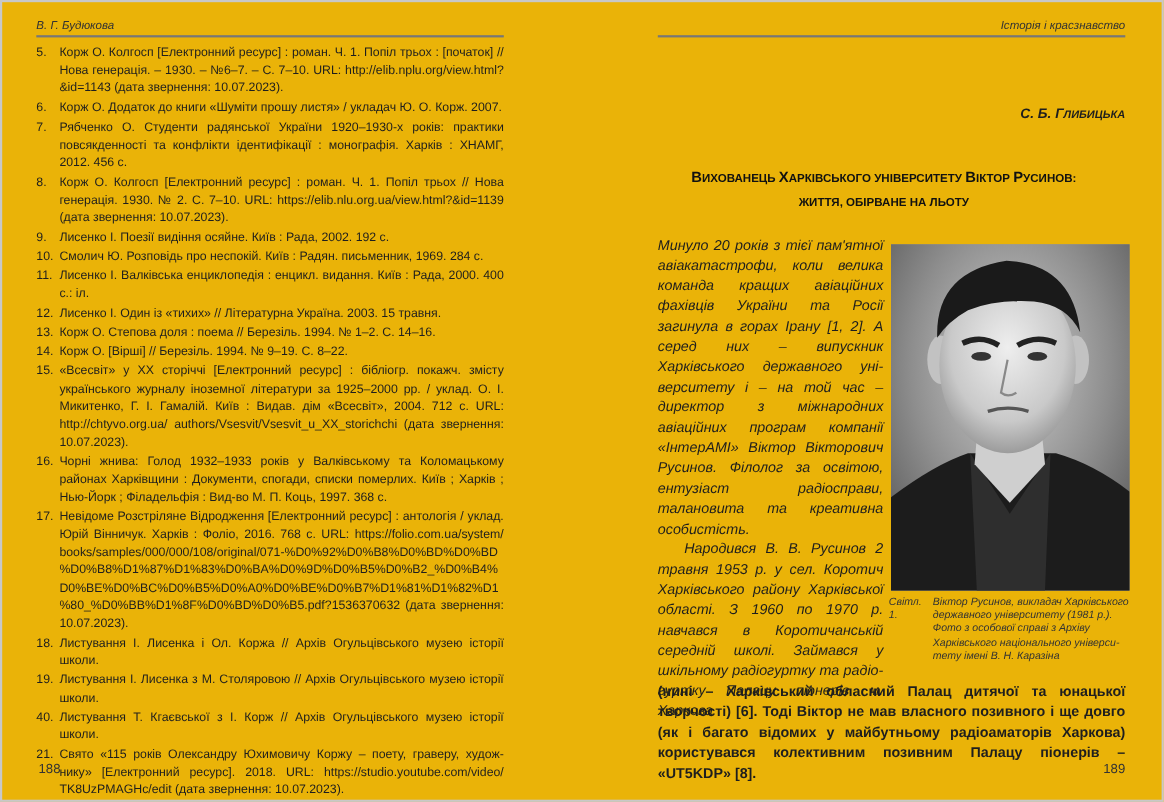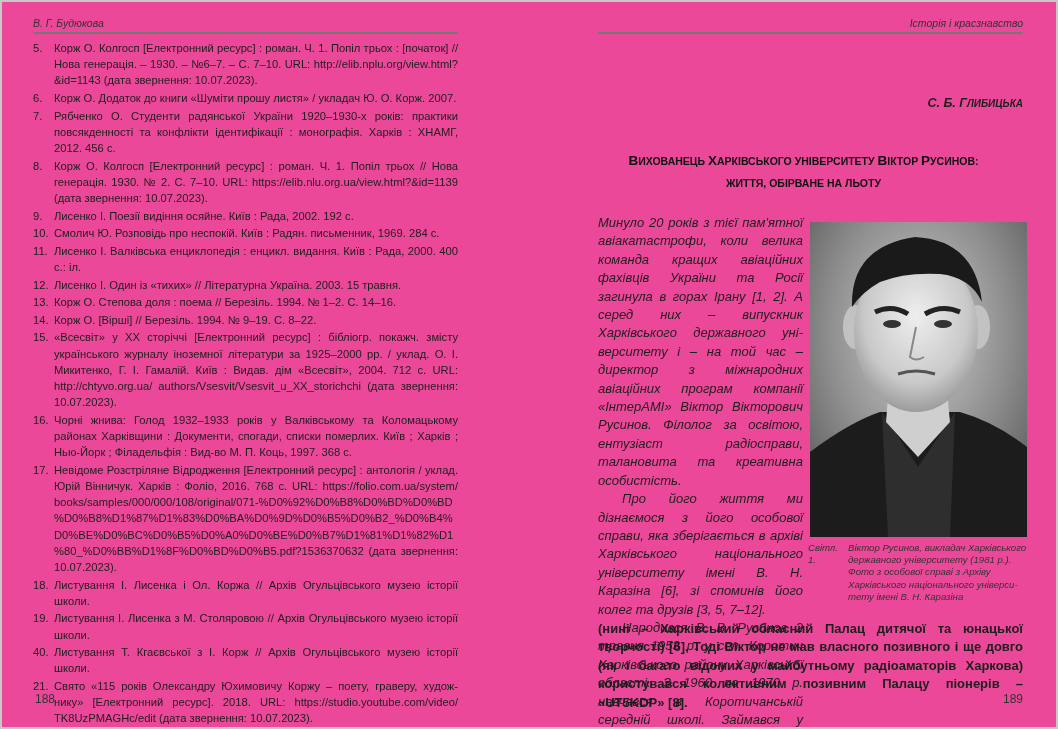--- a/index.html
+++ b/index.html
@@ -4,21 +4,21 @@
 <style>
   html, body { margin: 0; padding: 0; }
   body {
     width: 1058px; height: 729px; overflow: hidden;
     background: #ffffff;
     font-family: "Liberation Sans", sans-serif;
     color: #1e1e1e;
   }
   .spread {
     position: relative; width: 1054px; height: 725px;
-    border: 2px solid #c8c8c8; background: #ec4899;
+    border: 2px solid #c8c8c8; background: #eab308;
   }
   .page { position: absolute; top: 0; height: 725px; }
   .page.left { left: 0; width: 529px; }
   .page.right { left: 529px; width: 525px; }
 
   .running-head {
     position: absolute; top: 15px; font-style: italic; font-size: 10.5px; color: #333;
     padding-bottom: 3px; border-bottom: 2px solid #777;
   }
   .left .running-head { left: 31px; width: 425px; }
@@ -143,21 +143,20 @@
       <span>С. Б. Г</span><span class="sc">либицька</span>
     </div>
 
     <div class="title">
       <div id="title-line1"><span>В</span><span class="small">ихованець </span><span>Х</span><span class="small">арківського університету </span><span>В</span><span class="small">іктор </span><span>Р</span><span class="small">усинов:</span></div>
       <div class="small">життя, обірване на льоту</div>
     </div>
 
     <div class="body-text">
       <p>Минуло 20 років з тієї пам'ятної авіакатастрофи, коли велика ко­манда кращих авіаційних фахівців України та Росії загинула в горах Ірану [1, 2]. А серед них – випуск­ник Харківського державного уні­верситету і – на той час – директор з міжнародних авіаційних програм компанії «ІнтерАМІ» Віктор Вікто­рович Русинов. Філолог за освітою, ентузіаст радіосправи, талановита та креативна особистість.</p>
-      <p class="indent">Про його життя ми дізнаємося з його особової справи, яка збе­рігається в архіві Харківського національного університету імені В. Н. Каразіна [6], зі споминів його колег та друзів [3, 5, 7–12].</p>
       <p class="indent">Народився В. В. Русинов 2 трав­ня 1953 р. у сел. Коротич Харків­ського району Харківської області. З 1960 по 1970 р. навчався в Коро­тичанській середній школі. Займав­ся у шкільному радіогуртку та радіо­гуртку Палацу піонерів м. Харкова</p>
     </div>
 
     <div class="photo">
       <svg width="217" height="315" viewBox="0 0 217 315">
         <defs>
           <radialGradient id="bg" cx="50%" cy="35%" r="70%">
             <stop offset="0%" stop-color="#cfcfcf"></stop>
             <stop offset="60%" stop-color="#8d8d8d"></stop>
             <stop offset="100%" stop-color="#5c5c5c"></stop>

